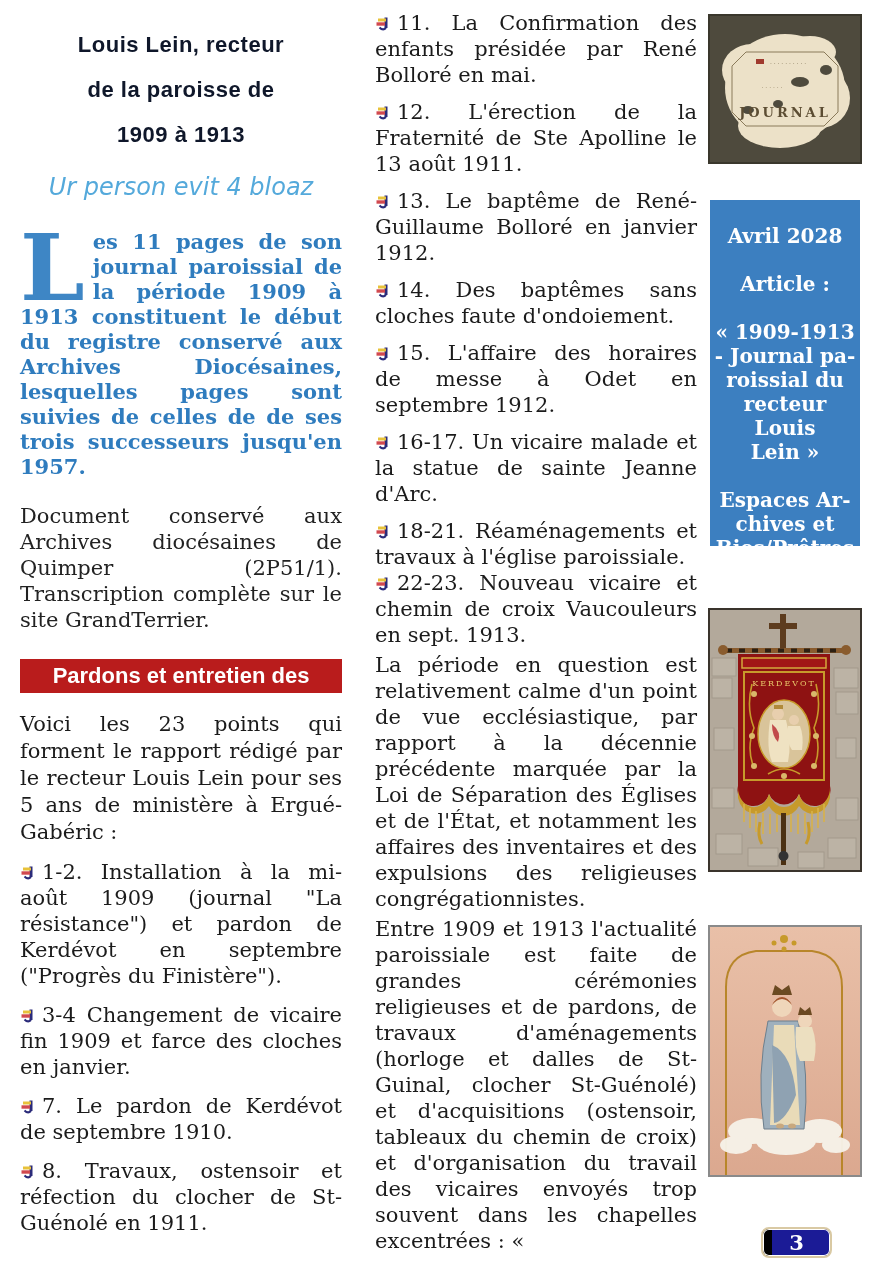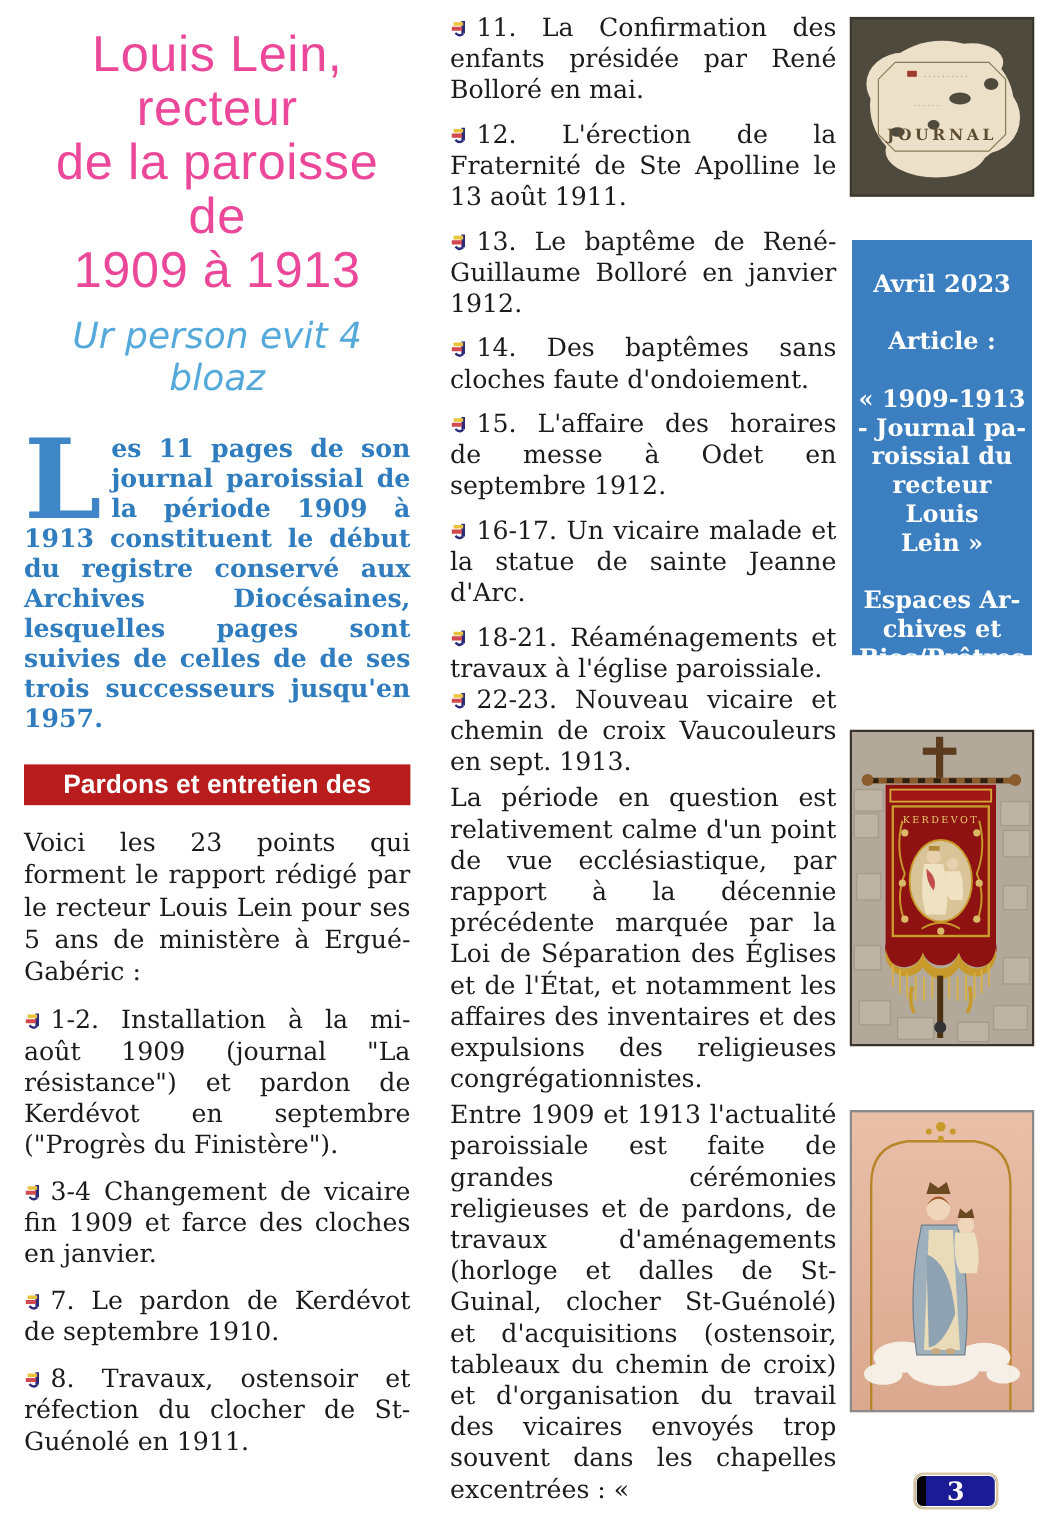--- a/index.html
+++ b/index.html
@@ -9,26 +9,26 @@
     font-family:"DejaVu Serif", serif; color:#1b1b1b; overflow:hidden;
   }
   
   .col-left  { position:absolute; left:20px;  top:0; width:322px; }
   .col-mid   { position:absolute; left:375px; top:6px; width:322px; }
   .sidebar   { position:absolute; left:708px; top:0; width:154px; height:1136px; }
 
   
   .page-title {
     margin-top:22px; text-align:center;
-    font-family:"Liberation Sans", sans-serif; font-weight:normal;
-    font-size:42px; line-height:45px; color:#ec4899; letter-spacing:0.5px;
+    font-family:"Liberation Sans", sans-serif; font-weight:bold;
+    font-size:22px; line-height:45px; color:#0f172a; letter-spacing:0.5px;
   }
   .page-subtitle {
     margin-top:16px; text-align:center; font-family:"DejaVu Sans", sans-serif;
-    font-style:italic; font-size:30px; color:#54a9db;
+    font-style:italic; font-size:24px; color:#54a9db;
   }
   .intro {
     margin-top:28px; text-align:justify; color:#2f7cbe; font-weight:bold;
     font-size:21px; line-height:25px;
   }
   .dropcap {
     float:left; font-size:92px; line-height:70px; padding:4px 8px 0 0;
     color:#3e86c5; font-weight:bold; font-family:"DejaVu Serif", serif;
   }
   .doc-note {
@@ -85,20 +85,21 @@
 <div class="col-left">
   <div class="page-title">
     <div>Louis Lein, recteur</div>
     <div>de la paroisse de</div>
     <div>1909 à 1913</div>
   </div>
   <div class="page-subtitle">Ur person evit 4 bloaz</div>
 
   <p class="intro"><span class="dropcap">L</span><span>es 11 pages de son journal paroissial de la période 1909 à 1913 constituent le début du registre conservé aux Archives Diocésaines, lesquelles pages sont suivies de celles de de ses trois successeurs jusqu'en 1957.</span></p>
 
+  <p class="doc-note">Document conservé aux Archives diocésaines de Quimper (2P51/1). Transcription complète sur le site GrandTerrier.</p>
 
   <div class="section-heading">Pardons et entretien des églises</div>
 
   <p class="list-intro">Voici les 23 points qui forment le rapport rédigé par le recteur Louis Lein pour ses 5 ans de ministère à Ergué-Gabéric :</p>
 
   <ul class="points">
     <li><svg class="bullet-svg" viewBox="0 0 17 16">
           <use href="#bullet-glyph"></use>
         </svg><span>1-2. Installation à la mi-août 1909 (journal "La résistance") et pardon de Kerdévot en septembre ("Progrès du Finistère").</span></li>
     <li><svg class="bullet-svg" viewBox="0 0 17 16">
@@ -164,21 +165,21 @@
     <text x="64" y="74" font-size="6" fill="#8a7a5a" text-anchor="middle" font-family="DejaVu Serif, serif">. . . . . .</text>
     <ellipse cx="92" cy="68" rx="9" ry="5" fill="#4e4a3d"></ellipse>
     <ellipse cx="70" cy="90" rx="5" ry="4" fill="#4e4a3d"></ellipse>
     <ellipse cx="118" cy="56" rx="6" ry="5" fill="#4e4a3d"></ellipse>
     <ellipse cx="40" cy="96" rx="6" ry="4" fill="#4e4a3d"></ellipse>
     <text x="77" y="103" font-size="13" font-weight="bold" letter-spacing="3" fill="#5c4d33" text-anchor="middle" font-family="DejaVu Serif, serif">JOURNAL</text>
   </svg>
 
   <div class="info-box">
     <div class="ib-p">
-      <div>Avril 2023</div>
+      <div>Avril 2028</div>
     </div>
     <div class="ib-p">
       <div>Article :</div>
     </div>
     <div class="ib-p">
       <div>« 1909-1913</div>
       <div>- Journal pa-</div>
       <div>roissial du</div>
       <div>recteur Louis</div>
       <div>Lein »</div>

